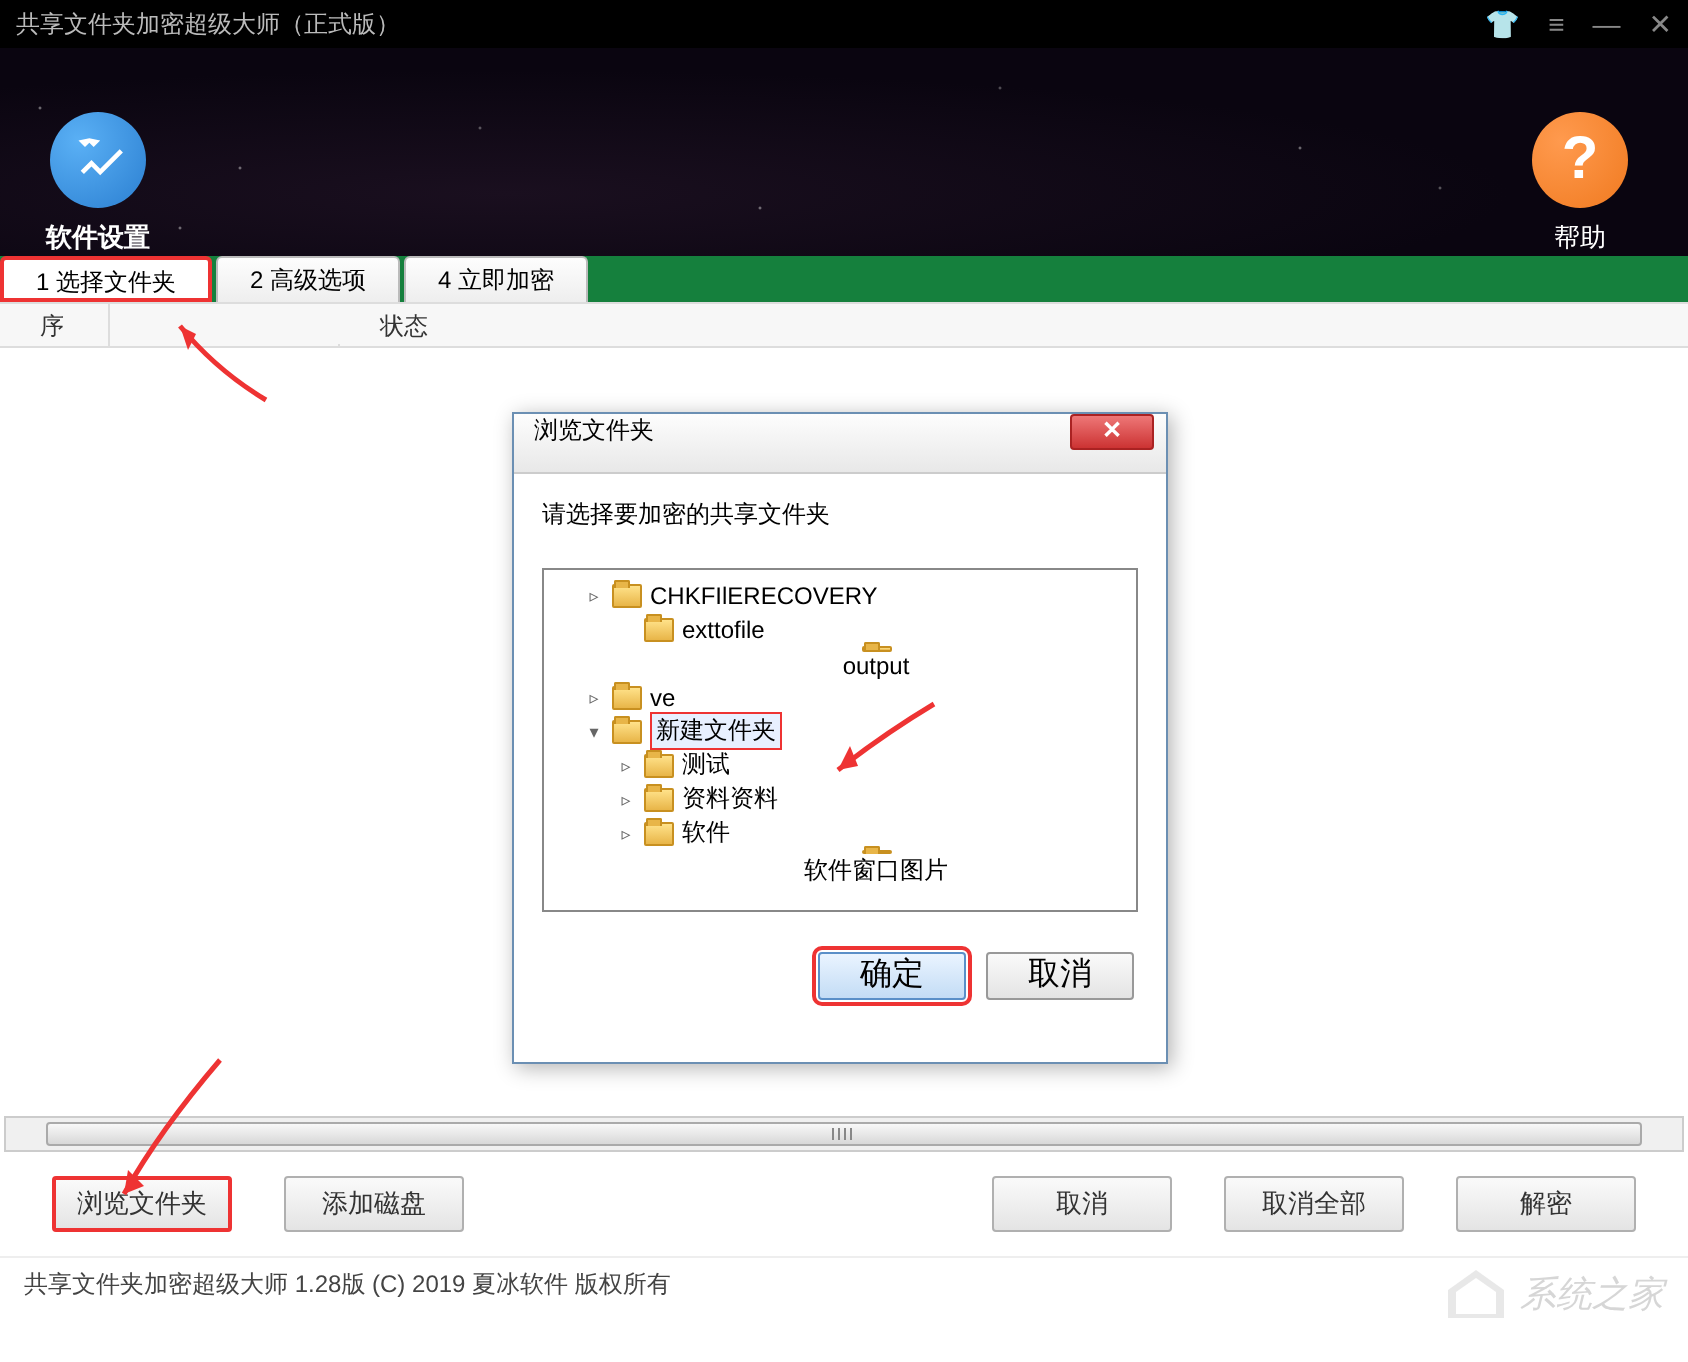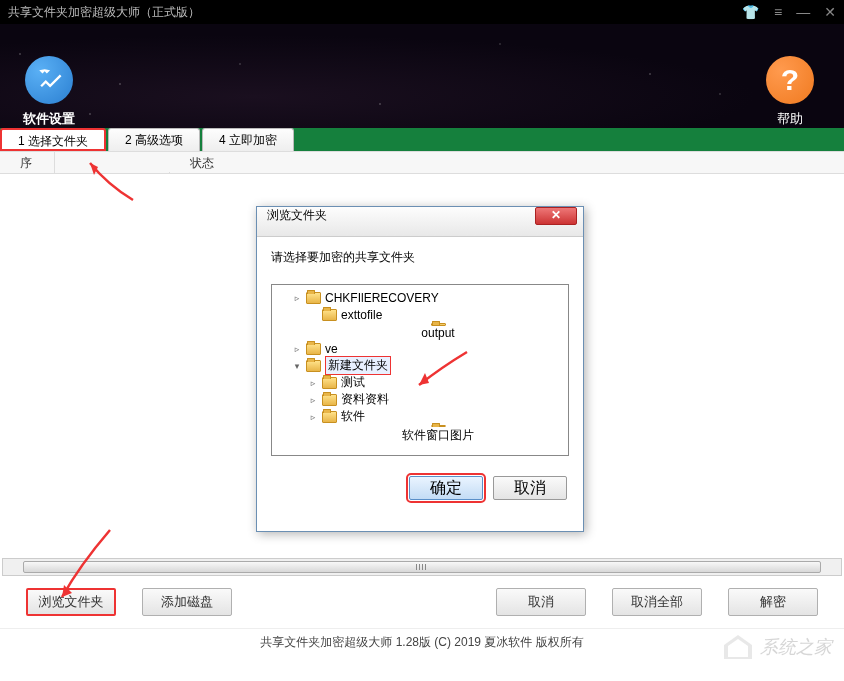--- a/index.html
+++ b/index.html
@@ -74,21 +74,21 @@
     .bbtn {
       width: 90px; height: 28px; font-size: 13px; color: #333;
       background: linear-gradient(#fafafa, #e4e4e4); border: 1px solid #b0b0b0;
       border-radius: 2px; text-align: center; line-height: 26px;
     }
     .bbtn.hl { border: 2px solid #e33; line-height: 24px; }
     .spacer { flex: 1; }
     
     .statusbar {
       height: 26px; font-size: 12px; color: #444; padding: 0 12px;
-      line-height: 26px; border-top: 1px solid #eee; text-align: center;
+      line-height: 26px; border-top: 1px solid #eee;
     }
     
     
     .dialog {
       position: absolute; left: 256px; top: 206px; width: 328px; height: 326px;
       background: #fff; border: 1px solid #6b8fb3; box-shadow: 2px 2px 10px rgba(0,0,0,.3);
     }
     .dlg-title {
       height: 30px; background: linear-gradient(#fdfdfd, #e8e8e8);
       border-bottom: 1px solid #ccc; display: flex; 

